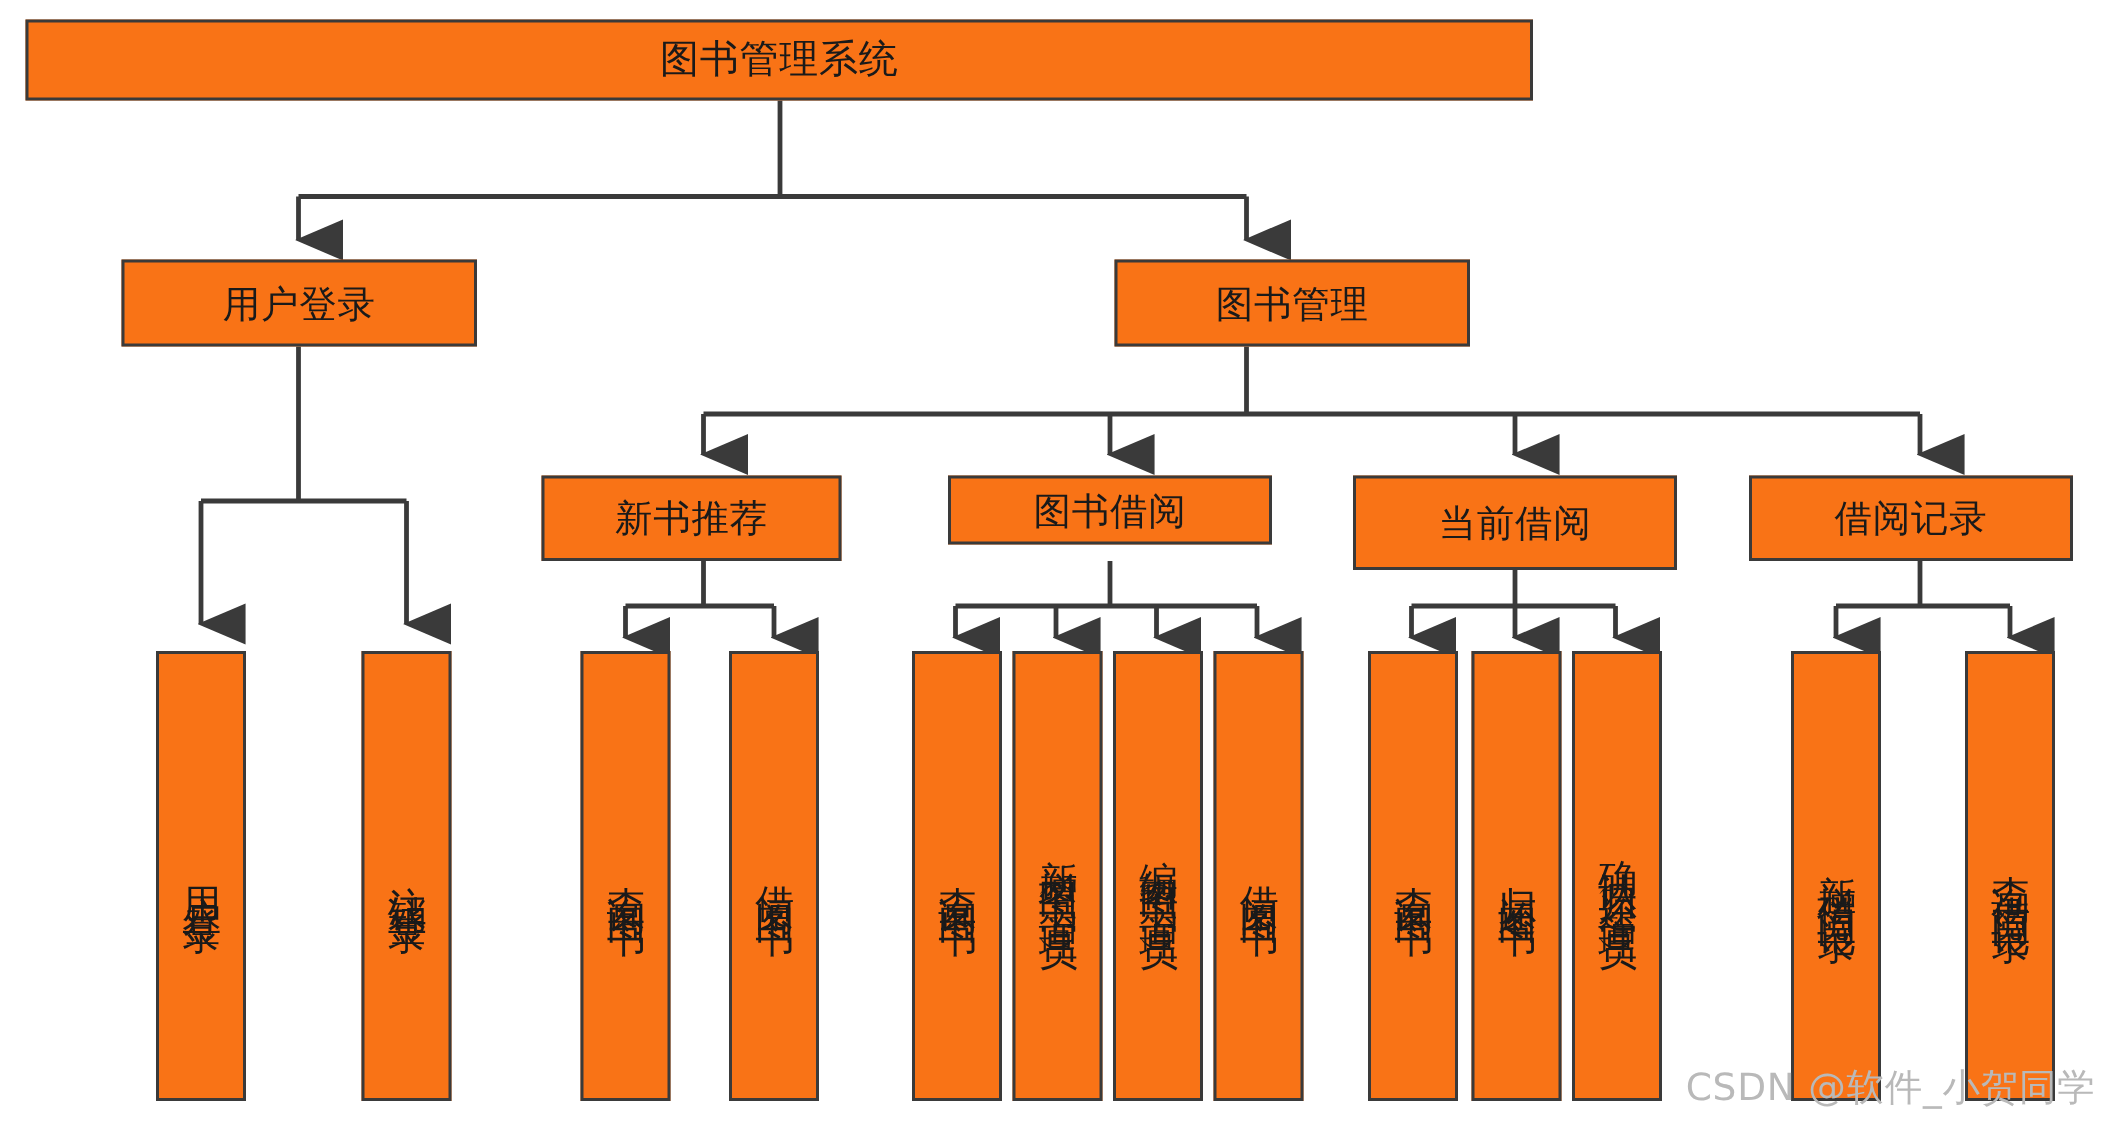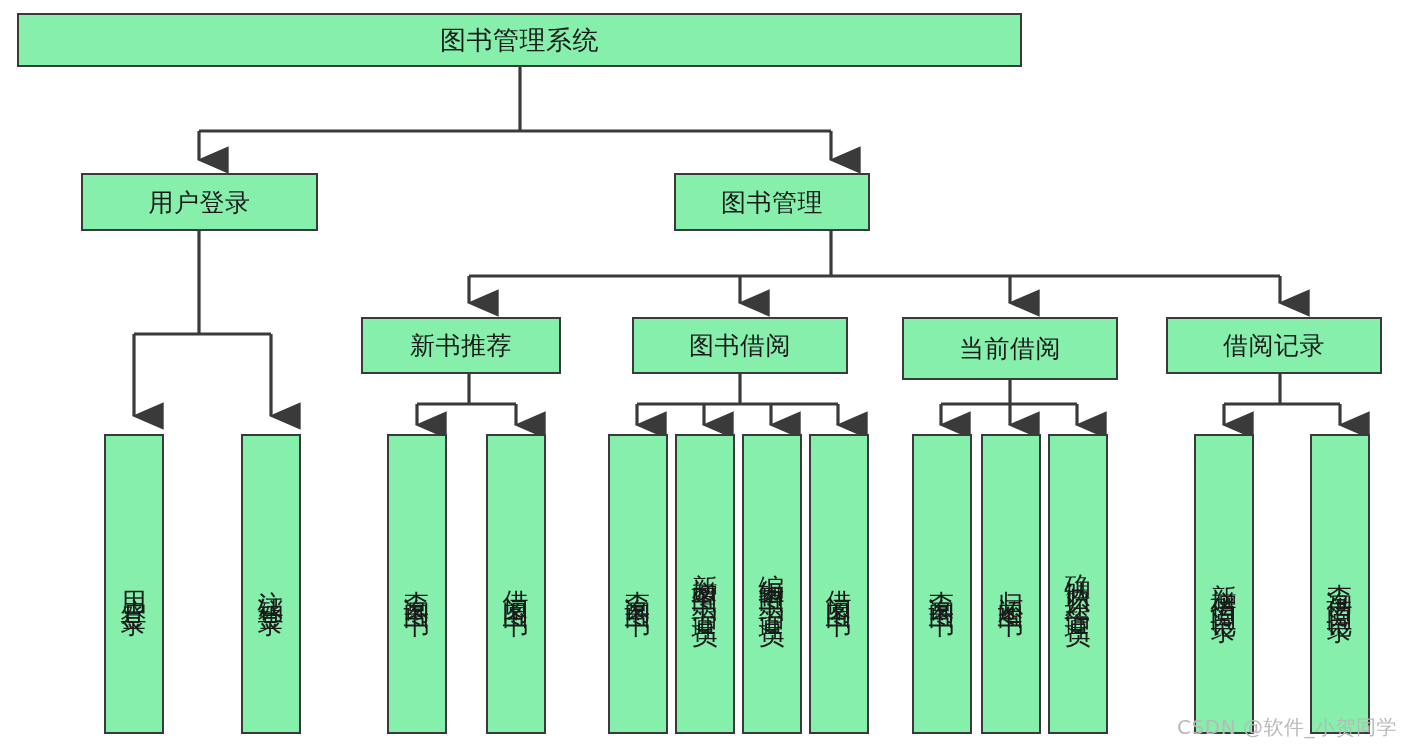--- a/index.html
+++ b/index.html
@@ -22,21 +22,21 @@
     left: 0;
     top: 0;
     width: 1405px;
     height: 747px;
     pointer-events: none;
   }
   .node {
     position: absolute;
     box-sizing: border-box;
     border: 2.2px solid #3a3a3a;
-    background: #86efac;
+    background: #f97316;
     display: flex;
     align-items: center;
     justify-content: center;
     color: #1a1a1a;
   }
   .node .label {
     line-height: 1.0;
     text-align: center;
     white-space: nowrap;
   }
@@ -57,21 +57,21 @@
     text-orientation: upright;
     font-size: 26px;
     line-height: 1.0;
     letter-spacing: 7px;
     white-space: nowrap;
   }
   .watermark {
     position: absolute;
     right: 8px;
     bottom: 6px;
-    font-size: 20px;
+    font-size: 25px;
     color: #b9b9b9;
     letter-spacing: 0.5px;
     white-space: nowrap;
     font-family: "DejaVu Sans", "Liberation Sans", sans-serif;
   }
 </style>
 </head>
 <body>
 
 <div id="canvas">
@@ -130,29 +130,29 @@
   </svg>
 
   <div class="node horiz root" style="left:17px; top:13px; width:1005px; height:54px;">
     <span class="label">图书管理系统</span>
   </div>
 
   <div class="node horiz" style="left:81px; top:173px; width:237px; height:58px;">
     <span class="label">用户登录</span>
   </div>
 
-  <div class="node horiz" style="left:674px; top:173px; width:196px; height:58px;">
+  <div class="node horiz" style="left:743px; top:173px; width:237px; height:58px;">
     <span class="label">图书管理</span>
   </div>
 
   <div class="node horiz" style="left:361px; top:317px; width:200px; height:57px;">
     <span class="label">新书推荐</span>
   </div>
 
-  <div class="node horiz" style="left:632px; top:317px; width:216px; height:57px;">
+  <div class="node horiz" style="left:632px; top:317px; width:216px; height:46px;">
     <span class="label">图书借阅</span>
   </div>
 
   <div class="node horiz" style="left:902px; top:317px; width:216px; height:63px;">
     <span class="label">当前借阅</span>
   </div>
 
   <div class="node horiz" style="left:1166px; top:317px; width:216px; height:57px;">
     <span class="label">借阅记录</span>
   </div>

